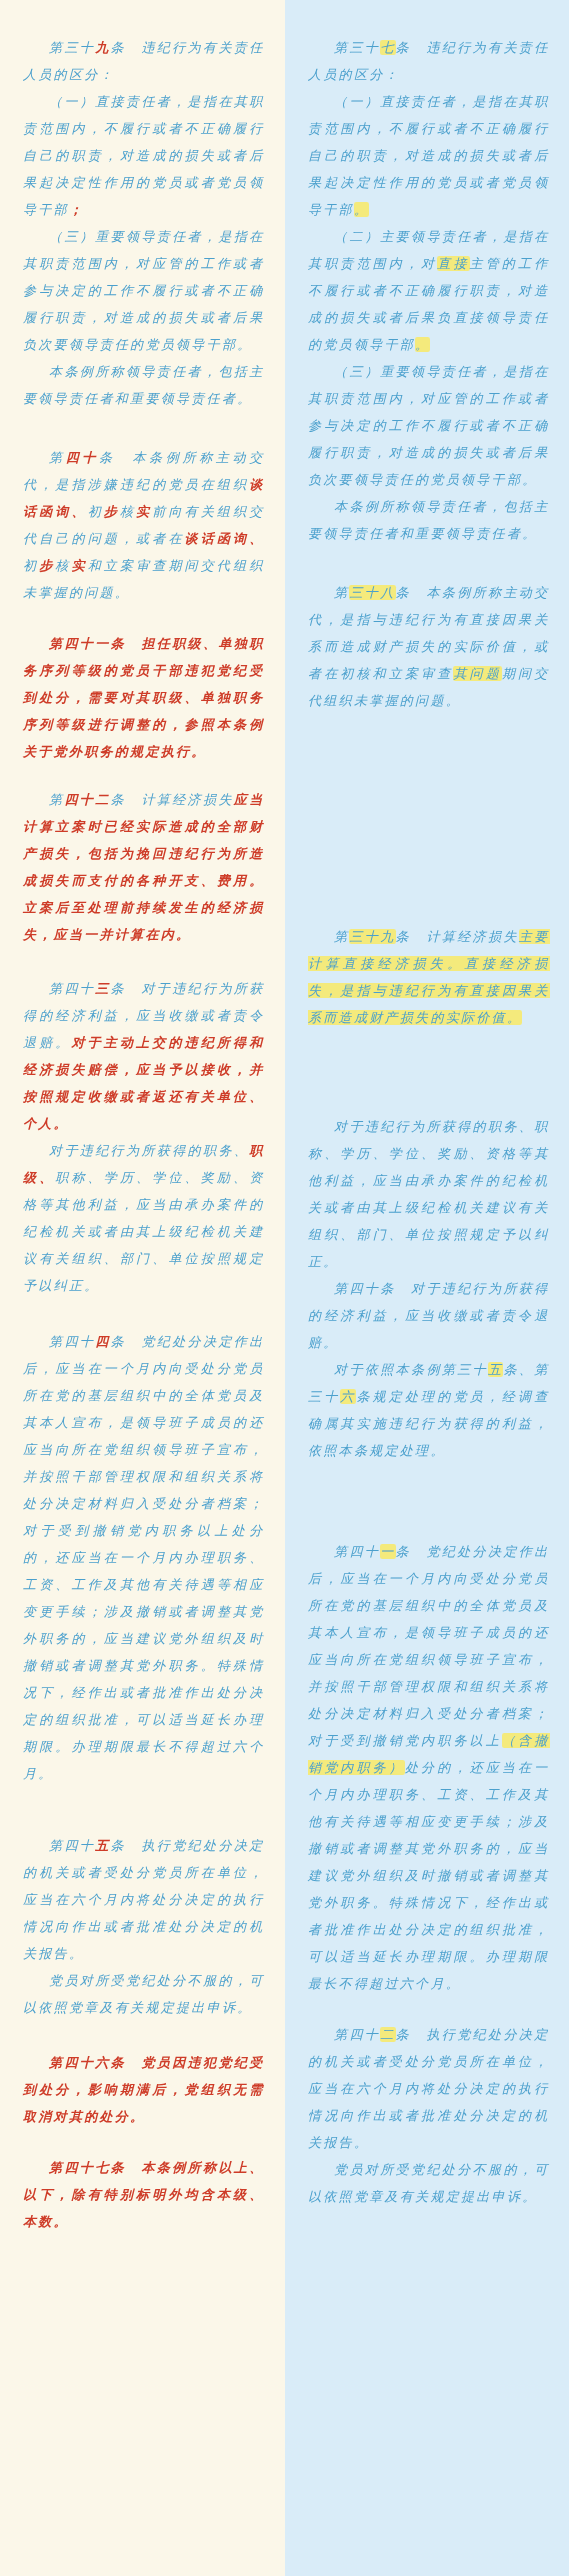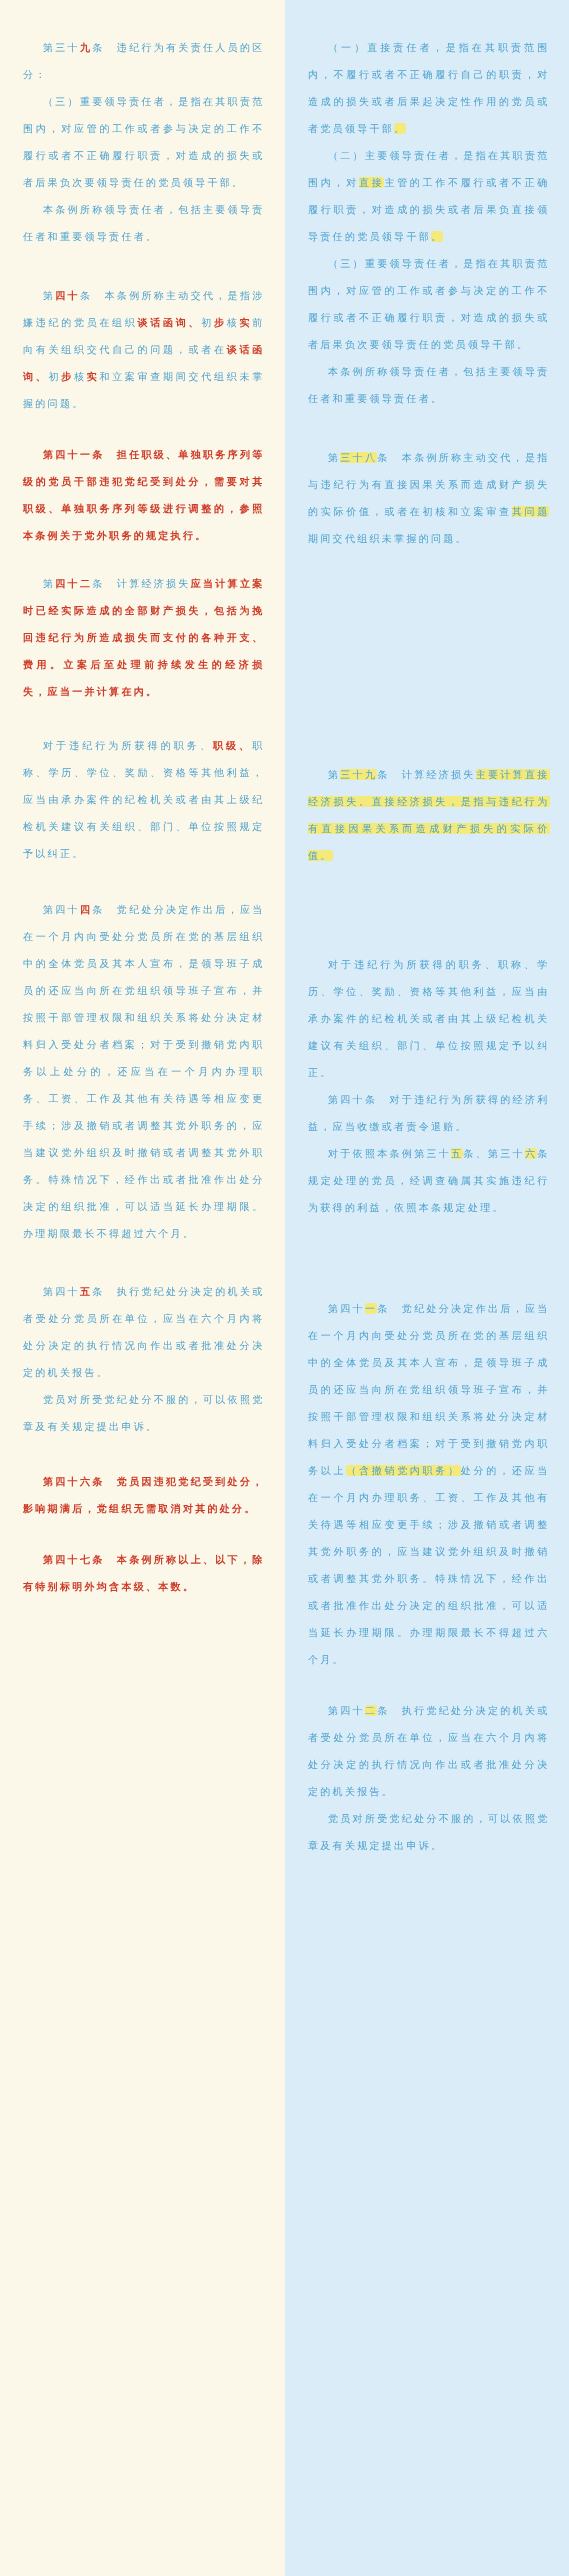--- a/index.html
+++ b/index.html
@@ -11,69 +11,73 @@
   }
   html,body{margin:0;padding:0;}
   body{font-family:"DejaVu Sans", sans-serif;}
   .page{display:flex;width:570px;min-height:2576px;}
   .col{width:285px;box-sizing:border-box;padding:0 20.5px 34px 23px;}
   .col-left{background:var(--bg-left);}
   .col-right{background:var(--bg-right);}
   .article{margin:0;}
   .para{
     margin:0;
-    font-size:10px;
+    font-size:13px;
     line-height:27px;
     letter-spacing:2.3px;
     text-indent:2em;
     text-align:justify;
     word-break:break-all;
     color:var(--blue);
+    font-style:italic;
   }
   .red{color:var(--red);font-weight:700;}
   .hl{background:var(--hl);border-radius:2.3px;}
 </style>
 </head>
 <body>
 
 <div class="page">
   <div class="col col-left">
       <div class="article" style="margin-top: 34px;">
         <p class="para"><span>第三十</span><span class="red">九</span><span>条　违纪行为有关责任人员的区分：</span></p>
+        <p class="para"><span>（一）直接责任者，是指在其职责范围内，不履行或者不正确履行自己的职责，对造成的损失或者后果起决定性作用的党员或者党员领导干部</span><span class="red">；</span></p>
         <p class="para"><span>（三）重要领导责任者，是指在其职责范围内，对应管的工作或者参与决定的工作不履行或者不正确履行职责，对造成的损失或者后果负次要领导责任的党员领导干部。</span></p>
         <p class="para"><span>本条例所称领导责任者，包括主要领导责任者和重要领导责任者。</span></p>
       </div>
       <div class="article" style="margin-top: 32px;">
         <p class="para"><span>第</span><span class="red">四十</span><span>条　本条例所称主动交代，是指涉嫌违纪的党员在组织</span><span class="red">谈话函询、</span><span>初</span><span class="red">步</span><span>核</span><span class="red">实</span><span>前向有关组织交代自己的问题，或者在</span><span class="red">谈话函询、</span><span>初</span><span class="red">步</span><span>核</span><span class="red">实</span><span>和立案审查期间交代组织未掌握的问题。</span></p>
       </div>
       <div class="article" style="margin-top: 24px;">
         <p class="para"><span class="red">第四十一条　担任职级、单独职务序列等级的党员干部违犯党纪受到处分，需要对其职级、单独职务序列等级进行调整的，参照本条例关于党外职务的规定执行。</span></p>
       </div>
       <div class="article" style="margin-top: 21px;">
         <p class="para"><span>第</span><span class="red">四十二</span><span>条　计算经济损失</span><span class="red">应当计算立案时已经实际造成的全部财产损失，包括为挽回违纪行为所造成损失而支付的各种开支、费用。立案后至处理前持续发生的经济损失，应当一并计算在内。</span></p>
       </div>
       <div class="article" style="margin-top: 27px;">
+        <p class="para"><span>第四十</span><span class="red">三</span><span>条　对于违纪行为所获得的经济利益，应当收缴或者责令退赔。</span><span class="red">对于主动上交的违纪所得和经济损失赔偿，应当予以接收，并按照规定收缴或者返还有关单位、个人。</span></p>
         <p class="para"><span>对于违纪行为所获得的职务、</span><span class="red">职级、</span><span>职称、学历、学位、奖励、资格等其他利益，应当由承办案件的纪检机关或者由其上级纪检机关建议有关组织、部门、单位按照规定予以纠正。</span></p>
       </div>
       <div class="article" style="margin-top: 28.5px;">
         <p class="para"><span>第四十</span><span class="red">四</span><span>条　党纪处分决定作出后，应当在一个月内向受处分党员所在党的基层组织中的全体党员及其本人宣布，是领导班子成员的还应当向所在党组织领导班子宣布，并按照干部管理权限和组织关系将处分决定材料归入受处分者档案；对于受到撤销党内职务以上处分的，还应当在一个月内办理职务、工资、工作及其他有关待遇等相应变更手续；涉及撤销或者调整其党外职务的，应当建议党外组织及时撤销或者调整其党外职务。特殊情况下，经作出或者批准作出处分决定的组织批准，可以适当延长办理期限。办理期限最长不得超过六个月。</span></p>
       </div>
-      <div class="article" style="margin-top: 31px;">
+      <div class="article" style="margin-top: 45px;">
         <p class="para"><span>第四十</span><span class="red">五</span><span>条　执行党纪处分决定的机关或者受处分党员所在单位，应当在六个月内将处分决定的执行情况向作出或者批准处分决定的机关报告。</span></p>
         <p class="para"><span>党员对所受党纪处分不服的，可以依照党章及有关规定提出申诉。</span></p>
       </div>
       <div class="article" style="margin-top: 28px;">
         <p class="para"><span class="red">第四十六条　党员因违犯党纪受到处分，影响期满后，党组织无需取消对其的处分。</span></p>
       </div>
       <div class="article" style="margin-top: 24.5px;">
         <p class="para"><span class="red">第四十七条　本条例所称以上、以下，除有特别标明外均含本级、本数。</span></p>
       </div>
     </div>
   <div class="col col-right">
       <div class="article" style="margin-top: 34px;">
+        <p class="para"><span>第三十</span><span class="hl">七</span><span>条　违纪行为有关责任人员的区分：</span></p>
         <p class="para"><span>（一）直接责任者，是指在其职责范围内，不履行或者不正确履行自己的职责，对造成的损失或者后果起决定性作用的党员或者党员领导干部</span><span class="hl">。</span></p>
         <p class="para"><span>（二）主要领导责任者，是指在其职责范围内，对</span><span class="hl">直接</span><span>主管的工作不履行或者不正确履行职责，对造成的损失或者后果负直接领导责任的党员领导干部</span><span class="hl">。</span></p>
         <p class="para"><span>（三）重要领导责任者，是指在其职责范围内，对应管的工作或者参与决定的工作不履行或者不正确履行职责，对造成的损失或者后果负次要领导责任的党员领导干部。</span></p>
         <p class="para"><span>本条例所称领导责任者，包括主要领导责任者和重要领导责任者。</span></p>
       </div>
       <div class="article" style="margin-top: 32px;">
         <p class="para"><span>第</span><span class="hl">三十八</span><span>条　本条例所称主动交代，是指与违纪行为有直接因果关系而造成财产损失的实际价值，或者在初核和立案审查</span><span class="hl">其问题</span><span>期间交代组织未掌握的问题。</span></p>
       </div>
       <div class="article" style="margin-top: 209px;">
         <p class="para"><span>第</span><span class="hl">三十九</span><span>条　计算经济损失</span><span class="hl">主要计算直接经济损失。直接经济损失，是指与违纪行为有直接因果关系而造成财产损失的实际价值。</span></p>

